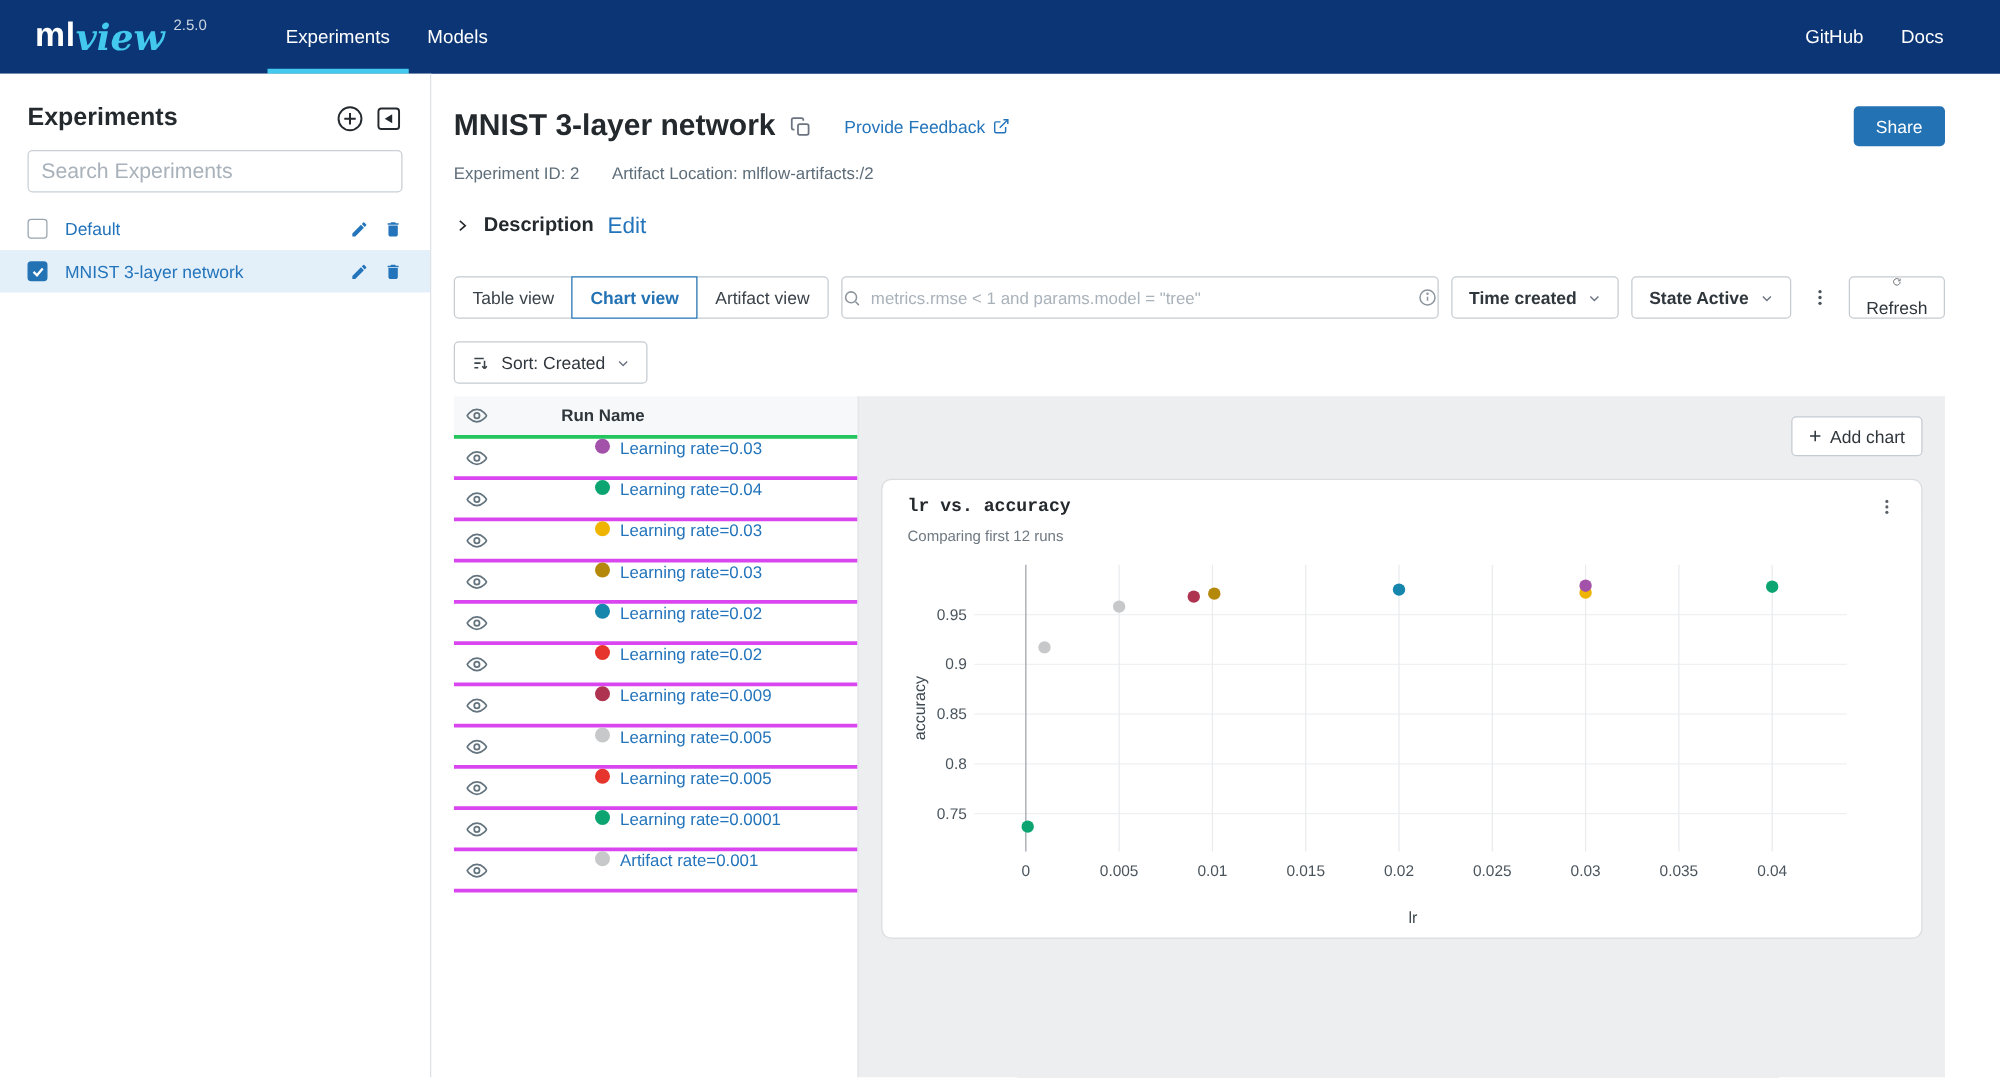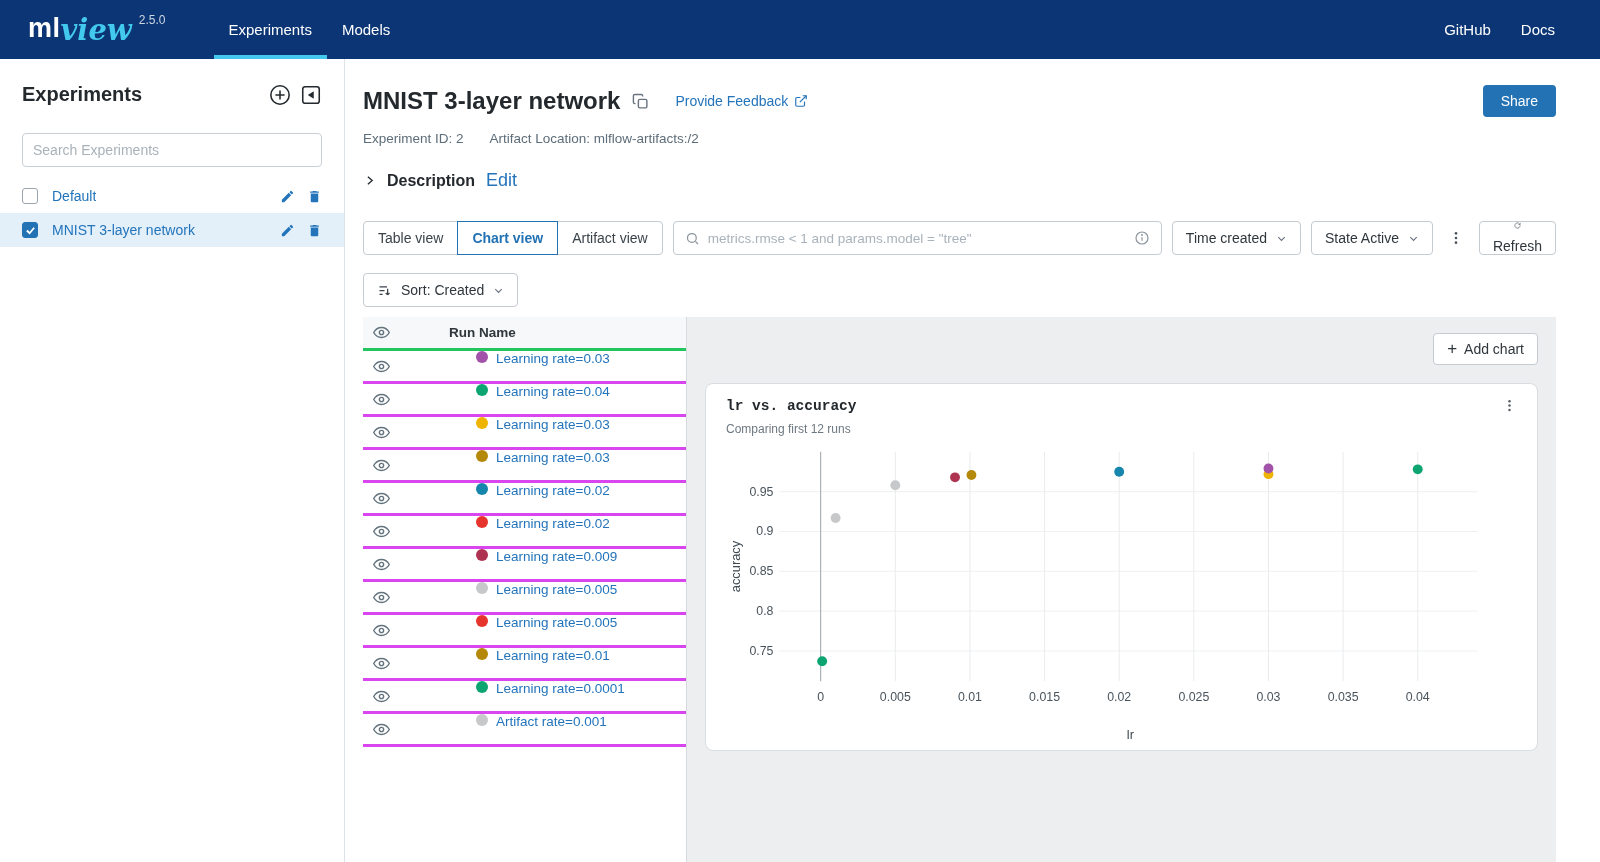--- a/index.html
+++ b/index.html
@@ -20,21 +20,21 @@
 
   
   .content { flex: 1; display: flex; min-height: 0; }
 
   
   .sidebar { width: 345px; flex-shrink: 0; border-right: 1px solid #dde2e6; background: #fff; display: flex; flex-direction: column; }
   .sidebar-header { display: flex; align-items: center; padding: 24px 22px 14px; }
   .sidebar-title { font-size: 20px; font-weight: 700; }
   .sidebar-actions { margin-left: auto; display: flex; gap: 9px; align-items: center; }
   .icon-btn { background: none; border: none; padding: 0; display: flex; align-items: center; cursor: pointer; }
-  .sidebar-search { margin: 13px 22px 12px; height: 34px; border: 1px solid #c9cfd5; border-radius: 4px; padding: 0 10px; font-size: 14px; font-family: inherit; color: #24292e; }
+  .sidebar-search { margin: 0 22px 12px; height: 34px; border: 1px solid #c9cfd5; border-radius: 4px; padding: 0 10px; font-size: 17px; font-family: inherit; color: #24292e; }
   .sidebar-search::placeholder { color: #a9b2ba; }
   .exp-item { height: 34px; display: flex; align-items: center; padding: 0 22px; }
   .exp-item.selected { background: #e3f0fa; }
   .checkbox { width: 16px; height: 16px; border: 1px solid #99a4ad; border-radius: 3px; background: #fff; display: flex; align-items: center; justify-content: center; cursor: pointer; flex-shrink: 0; }
   .checkbox.checked { background: #2272b4; border-color: #2272b4; }
   .exp-name { color: #2374bb; font-size: 14px; margin-left: 14px; cursor: pointer; text-decoration: none; white-space: nowrap; overflow: hidden; }
   .exp-actions { margin-left: auto; display: flex; gap: 12px; align-items: center; }
 
   
   .main { flex: 1; display: flex; flex-direction: column; padding: 26px 44px 0 18px; min-width: 0; }
@@ -47,24 +47,24 @@
   .desc-row { display: flex; align-items: center; margin-top: 24px; gap: 11px; }
   .desc-label { font-size: 16px; font-weight: 600; }
   .edit-link { color: #2374bb; font-size: 18px; cursor: pointer; }
 
   .controls-row { display: flex; align-items: center; margin-top: 30px; gap: 10px; }
   .seg-group { display: flex; flex-shrink: 0; }
   .seg-btn { height: 34px; padding: 0 14px; background: #fff; border: 1px solid #c4cbd1; font-size: 14px; color: #3b434a; cursor: pointer; margin-left: -1px; font-family: Liberation Sans, sans-serif; }
   .seg-btn:first-child { border-radius: 4px 0 0 4px; margin-left: 0; }
   .seg-btn:last-child { border-radius: 0 4px 4px 0; }
   .seg-btn.active { color: #2272b4; border-color: #2272b4; position: relative; z-index: 1; font-weight: 600; }
-  .search-box { flex: 1; height: 34px; border: 1px solid #c4cbd1; border-radius: 4px; display: flex; align-items: center; padding: 0 11px; gap: 8px; background: #fff; min-width: 0; }
+  .search-box { flex: 1; height: 34px; border: 1px solid #c4cbd1; border-radius: 4px; display: flex; align-items: center; padding: 0 0; gap: 8px; background: #fff; min-width: 0; }
   .search-box input { border: none; outline: none; flex: 1; min-width: 0; font-size: 13.5px; font-family: inherit; color: #24292e; }
   .search-box input::placeholder { color: #a9b2ba; }
-  .dropdown-btn { height: 34px; border: 1px solid #c4cbd1; background: #fff; border-radius: 4px; padding: 0 13px; display: flex; align-items: center; gap: 9px; font-size: 14px; font-weight: 400; color: #2f363c; cursor: pointer; font-family: inherit; flex-shrink: 0; }
+  .dropdown-btn { height: 34px; border: 1px solid #c4cbd1; background: #fff; border-radius: 4px; padding: 0 13px; display: flex; align-items: center; gap: 9px; font-size: 14px; font-weight: 700; color: #2f363c; cursor: pointer; font-family: inherit; flex-shrink: 0; }
   .plain { font-weight: 400; flex-direction: column; }
   .kebab-btn { padding: 4px 5px; flex-shrink: 0; }
 
   .sort-row { margin-top: 18px; }
   .sort-btn { font-weight: 400; }
 
   
   .split { flex: 1; display: flex; margin-top: 10px; min-height: 0; }
   .runs-pane { width: 324px; flex-shrink: 0; border-right: 1px solid #d6dbdf; background: #fff; overflow: hidden; }
   .runs-header { height: 34px; background: #f6f8f9; border-bottom: 3px solid #22c55e; display: flex; align-items: center; padding-left: 10px; }
@@ -365,30 +365,20 @@
     <button class="eye-btn">
       <svg width="17" height="17" viewBox="0 0 24 24" fill="none" stroke="#64747f" stroke-width="2">
                     <path d="M1 12s4-7 11-7 11 7 11 7-4 7-11 7S1 12 1 12z"></path>
                     <circle cx="12" cy="12" r="3"></circle>
                   </svg>
     </button>
     <span class="run-dot" style="background: rgb(229, 53, 44);"></span>
     <a class="run-link">Learning rate=0.005</a>
   </div>
 
-  <div class="run-row">
-    <button class="eye-btn">
-      <svg width="17" height="17" viewBox="0 0 24 24" fill="none" stroke="#64747f" stroke-width="2">
-                    <path d="M1 12s4-7 11-7 11 7 11 7-4 7-11 7S1 12 1 12z"></path>
-                    <circle cx="12" cy="12" r="3"></circle>
-                  </svg>
-    </button>
-    <span class="run-dot" style="background: rgb(180, 136, 11);"></span>
-    <a class="run-link">Learning rate=0.01</a>
-  </div>
 
   <div class="run-row">
     <button class="eye-btn">
       <svg width="17" height="17" viewBox="0 0 24 24" fill="none" stroke="#64747f" stroke-width="2">
                     <path d="M1 12s4-7 11-7 11 7 11 7-4 7-11 7S1 12 1 12z"></path>
                     <circle cx="12" cy="12" r="3"></circle>
                   </svg>
     </button>
     <span class="run-dot" style="background: rgb(12, 165, 113);"></span>
     <a class="run-link">Learning rate=0.0001</a>

